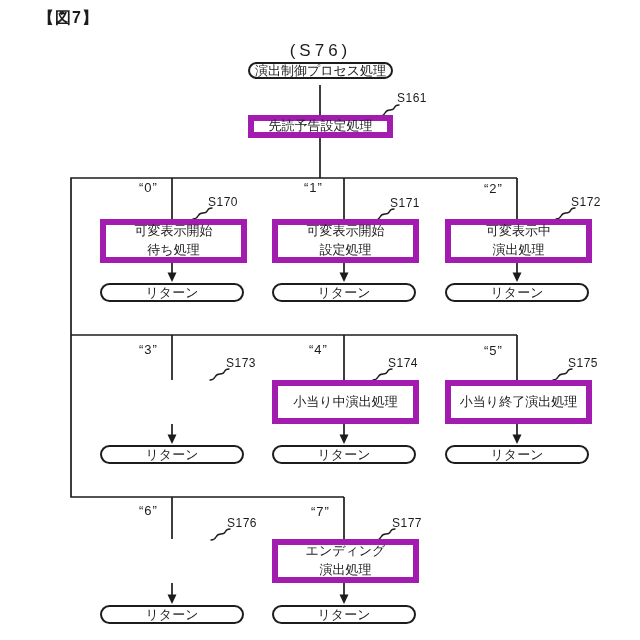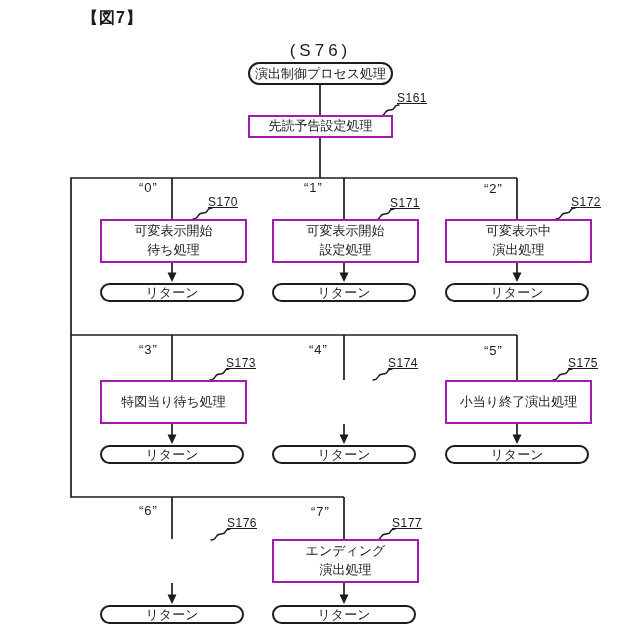--- a/index.html
+++ b/index.html
@@ -6,43 +6,43 @@
   html, body { background: #ffffff; }
   .stage {
     position: relative; width: 640px; height: 640px;
     background: #ffffff; color: #1c1c1c;
     font-family: "Liberation Sans", sans-serif;
     overflow: hidden;
   }
   .wires { position: absolute; left: 0; top: 0; width: 640px; height: 640px; }
   .fig-label {
     position: absolute; left: 38px; top: 8px;
-    font-size: 16px; font-weight: bold; letter-spacing: 1px; margin-left: 44px;
+    font-size: 16px; font-weight: bold; letter-spacing: 1px;
   }
   .start-step {
     position: absolute; left: 248px; top: 41px; width: 145px;
     text-align: center; font-size: 17px; letter-spacing: 4px;
   }
   .stadium {
     position: absolute; border: 2px solid #1c1c1c; background: #fff;
     display: flex; align-items: center; justify-content: center;
     font-size: 13px; text-align: center;
   }
-  .start-node { left: 248px; top: 62px; width: 145px; height: 23px; border-radius: 12px; }
+  .start-node { left: 248px; top: 62px; width: 145px; height: 17px; border-radius: 12px; }
   .ret { width: 144px; height: 19px; border-radius: 12px; }
   .proc {
-    position: absolute; border: 2px solid #a21caf; background: #fff;
+    position: absolute; border: 6px solid #a21caf; background: #fff;
     display: flex; align-items: center; justify-content: center;
     text-align: center; font-size: 13px; line-height: 1.45;
     white-space: pre-line;
   }
   .setup-node { left: 248px; top: 115px; width: 145px; height: 23px; }
   .branch-box { width: 147px; height: 44px; }
   .case-label { position: absolute; font-size: 13px; letter-spacing: 1px; }
-  .ref-label { position: absolute; font-size: 12px; letter-spacing: 0.5px; text-decoration: underline; }
+  .ref-label { position: absolute; font-size: 12px; letter-spacing: 0.5px; }
 </style>
 </head>
 <body>
 
 <div class="stage">
 
   <svg class="wires" width="640" height="640" viewBox="0 0 640 640">
     <g stroke="#1c1c1c" stroke-width="1.7" fill="none">
 
       <path d="M320 85 V115"></path>
@@ -118,25 +118,25 @@
   <div class="stadium ret" style="left:272px;top:283px">リターン</div>
 
   <div class="case-label" style="left:484px;top:181px">“2”</div>
   <div class="ref-label" style="left:571px;top:195px">S172</div>
   <div class="proc branch-box" style="left:445px;top:219px">可変表示中
 演出処理</div>
   <div class="stadium ret" style="left:445px;top:283px">リターン</div>
 
   <div class="case-label" style="left:139px;top:342px">“3”</div>
   <div class="ref-label" style="left:226px;top:356px">S173</div>
-  <div class="proc branch-box" style="left:100px;top:380px">特図当り待ち処理</div>
   <div class="stadium ret" style="left:100px;top:445px">リターン</div>
 
   <div class="case-label" style="left:309px;top:342px">“4”</div>
   <div class="ref-label" style="left:388px;top:356px">S174</div>
+  <div class="proc branch-box" style="left:272px;top:380px">小当り中演出処理</div>
   <div class="stadium ret" style="left:272px;top:445px">リターン</div>
 
   <div class="case-label" style="left:484px;top:343px">“5”</div>
   <div class="ref-label" style="left:568px;top:356px">S175</div>
   <div class="proc branch-box" style="left:445px;top:380px">小当り終了演出処理</div>
   <div class="stadium ret" style="left:445px;top:445px">リターン</div>
 
   <div class="case-label" style="left:139px;top:503px">“6”</div>
   <div class="ref-label" style="left:227px;top:516px">S176</div>
   <div class="stadium ret" style="left:100px;top:605px">リターン</div>

